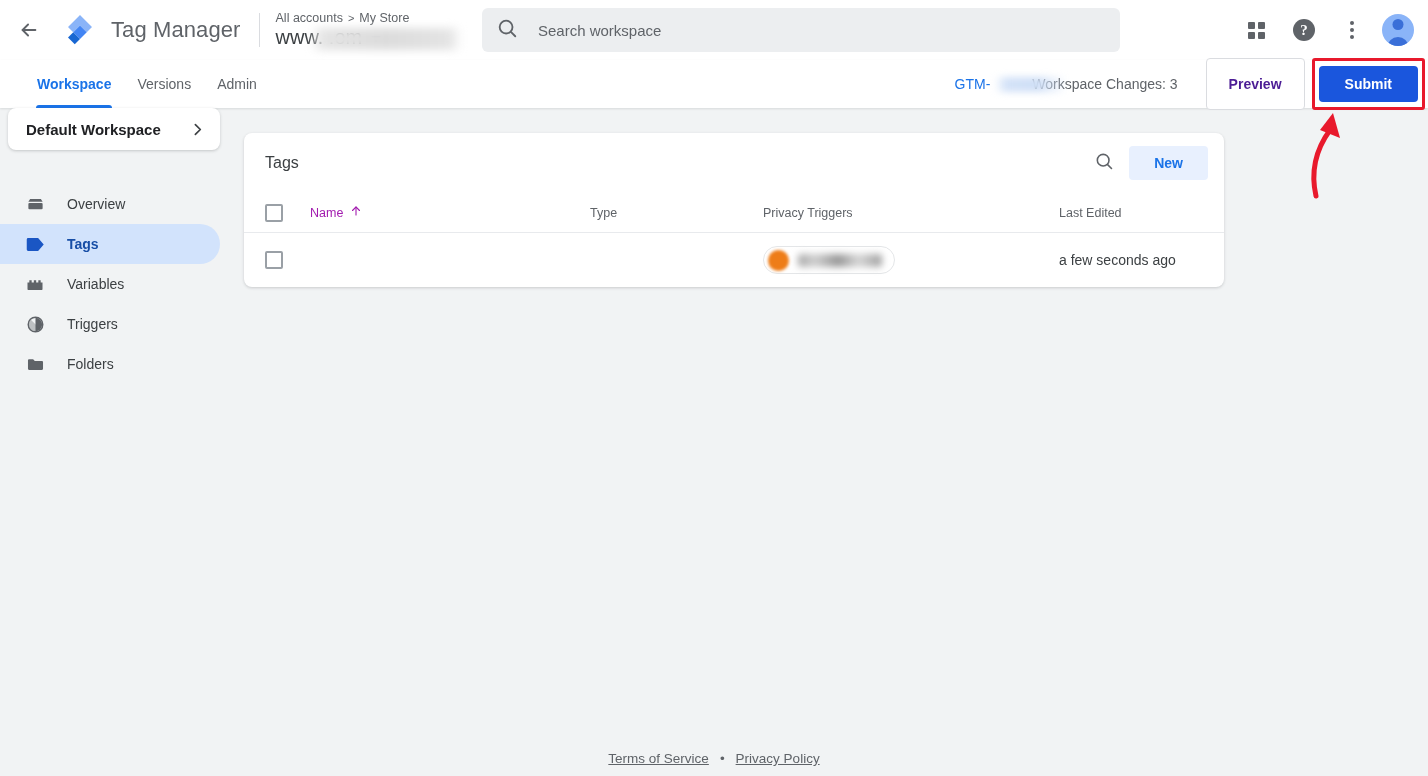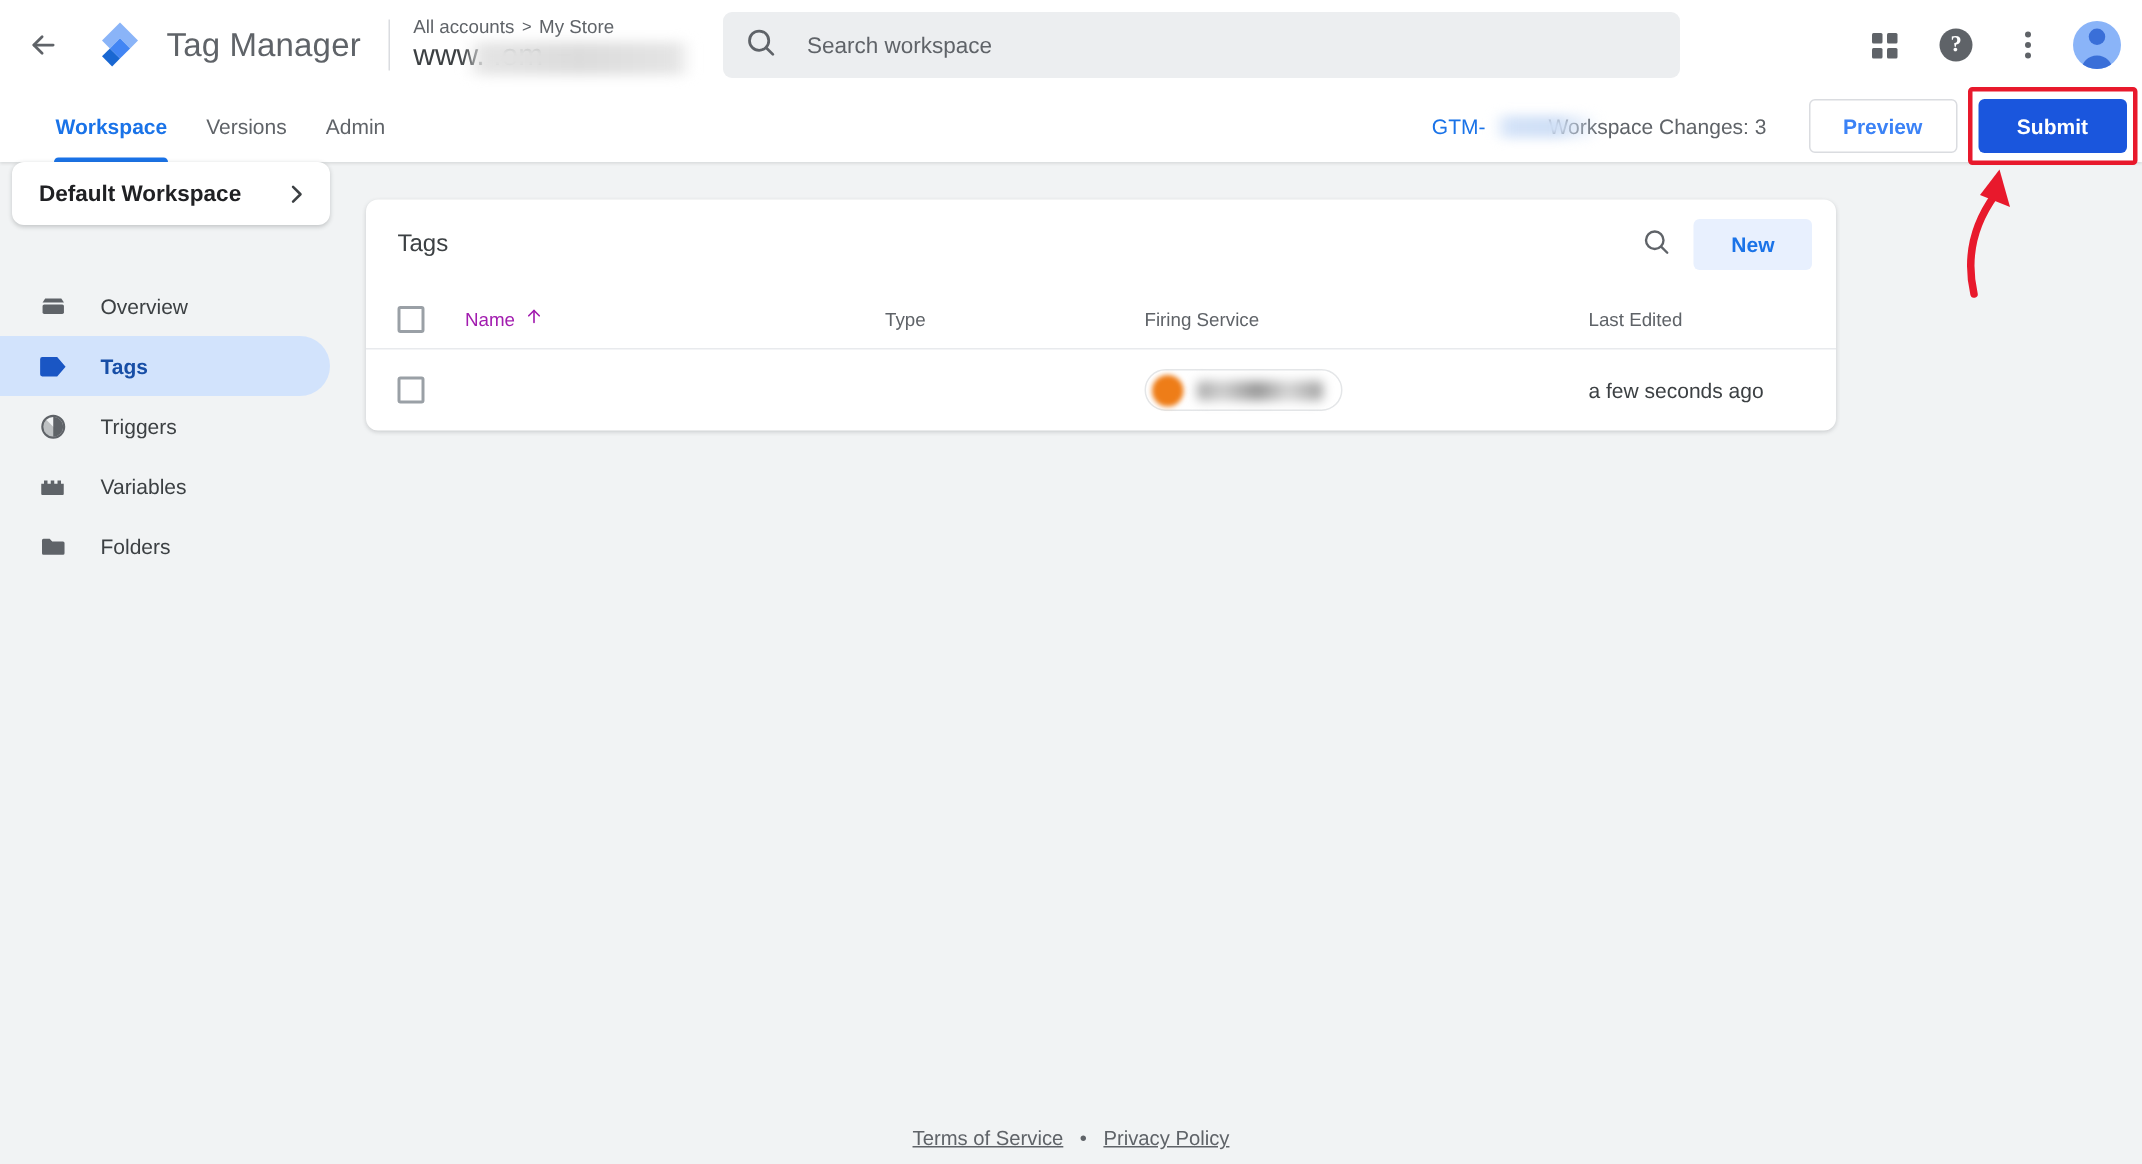--- a/index.html
+++ b/index.html
@@ -113,22 +113,22 @@
   .gtm-id {
     font-size: 14px; color: #1a73e8; position: relative; padding-right: 10px; white-space: nowrap;
   }
   .gtm-id .redact2 {
     position: absolute; left: 40px; top: 1px; width: 72px; height: 15px;
     background: linear-gradient(90deg, rgba(214,228,248,0) 0%, #d3e2f8 15%, #cfdff6 60%, rgba(214,228,248,0) 100%);
     filter: blur(3.5px); border-radius: 3px;
   }
   .ws-changes { font-size: 14px; color: #5f6368; margin-left: 32px; white-space: nowrap; }
   .preview-btn {
-    margin-left: 28px; height: 36px; padding: 0 22px; border: 1px solid #dadce0; border-radius: 4px;
-    background: #fff; color: #3b82f6; font-size: 14px; font-weight: bold;
+    margin-left: 28px; height: 52px; padding: 0 22px; border: 1px solid #dadce0; border-radius: 4px;
+    background: #fff; color: #4c1d95; font-size: 14px; font-weight: bold;
     display: flex; align-items: center; cursor: pointer; font-family: "Liberation Sans", sans-serif;
   }
   .submit-wrap { position: relative; margin-left: 14px; }
   .submit-btn {
     height: 36px; padding: 0 26px; border: 0; border-radius: 4px;
     background: #1a56dd; color: #fff; font-size: 14px; font-weight: bold;
     display: flex; align-items: center; cursor: pointer; font-family: "Liberation Sans", sans-serif;
   }
   .anno-box {
     position: absolute; left: -7px; top: -8px; right: -7px; bottom: -8px;
@@ -365,36 +365,36 @@
         <span class="nav-icon">
           <svg width="21" height="17" viewBox="0 0 24 18" fill="currentColor">
               <path d="M2 3.2 a1.6 1.6 0 0 1 1.6-1.6 H15 l6.4 7.4 L15 16.4 H3.6 A1.6 1.6 0 0 1 2 14.8 Z"></path>
             </svg>
         </span>
         <span class="nav-text">Tags</span>
       </div>
 
       <div class="nav-item">
         <span class="nav-icon">
+          <svg width="20" height="17" viewBox="0 0 24 20" fill="currentColor">
+              <path d="M3 7.5 h2.2 V5 h2.8 v2.5 h2.6 V5 h2.8 v2.5 h2.6 V5 h2.8 v2.5 H21 v8.2 a0.9 0.9 0 0 1 -0.9 0.9 H3.9 a0.9 0.9 0 0 1 -0.9 -0.9 Z"></path>
+            </svg>
+        </span>
+        <span class="nav-text">Variables</span>
+      </div>
+
+      <div class="nav-item">
+        <span class="nav-icon">
           <svg width="19" height="19" viewBox="0 0 24 24">
               <circle cx="12" cy="12" r="9.2" fill="none" stroke="currentColor" stroke-width="1.8"></circle>
               <path d="M12 3.6 a8.4 8.4 0 0 1 0 16.8 Z" fill="currentColor"></path>
               <path d="M12 20.4 a8.4 8.4 0 0 1 -5.9 -14.4 l11.8 11.8 A8.36 8.36 0 0 1 12 20.4 Z" fill="currentColor" opacity="0.35"></path>
             </svg>
         </span>
         <span class="nav-text">Triggers</span>
-      </div>
-
-      <div class="nav-item">
-        <span class="nav-icon">
-          <svg width="20" height="17" viewBox="0 0 24 20" fill="currentColor">
-              <path d="M3 7.5 h2.2 V5 h2.8 v2.5 h2.6 V5 h2.8 v2.5 h2.6 V5 h2.8 v2.5 H21 v8.2 a0.9 0.9 0 0 1 -0.9 0.9 H3.9 a0.9 0.9 0 0 1 -0.9 -0.9 Z"></path>
-            </svg>
-        </span>
-        <span class="nav-text">Variables</span>
       </div>
 
       <div class="nav-item">
         <span class="nav-icon">
           <svg width="19" height="17" viewBox="0 0 24 20" fill="currentColor">
               <path d="M2.5 4.6 a1.3 1.3 0 0 1 1.3 -1.3 H9 l2.1 2.3 h9.1 a1.3 1.3 0 0 1 1.3 1.3 v8.6 a1.3 1.3 0 0 1 -1.3 1.3 H3.8 a1.3 1.3 0 0 1 -1.3 -1.3 Z"></path>
             </svg>
         </span>
         <span class="nav-text">Folders</span>
       </div>
@@ -425,21 +425,21 @@
       <span class="th primary col-name">
         <span>Name</span>
         <span>
           <svg width="12" height="12" viewBox="0 0 24 24" fill="none" stroke="currentColor" stroke-width="2.2" stroke-linecap="round" stroke-linejoin="round">
               <line x1="12" y1="20" x2="12" y2="4"></line>
               <polyline points="5 11 12 4 19 11"></polyline>
             </svg>
         </span>
       </span>
       <span class="th col-type">Type</span>
-      <span class="th col-trig">Firing Service</span>
+      <span class="th col-trig">Privacy Triggers</span>
       <span class="th col-edit">Last Edited</span>
     </div>
 
     <div class="trow">
       <span class="cb"></span>
       <span class="col-name">
         <span class="blur-text blur-name"></span>
       </span>
       <span class="col-type">
         <span class="blur-text blur-type"></span>

